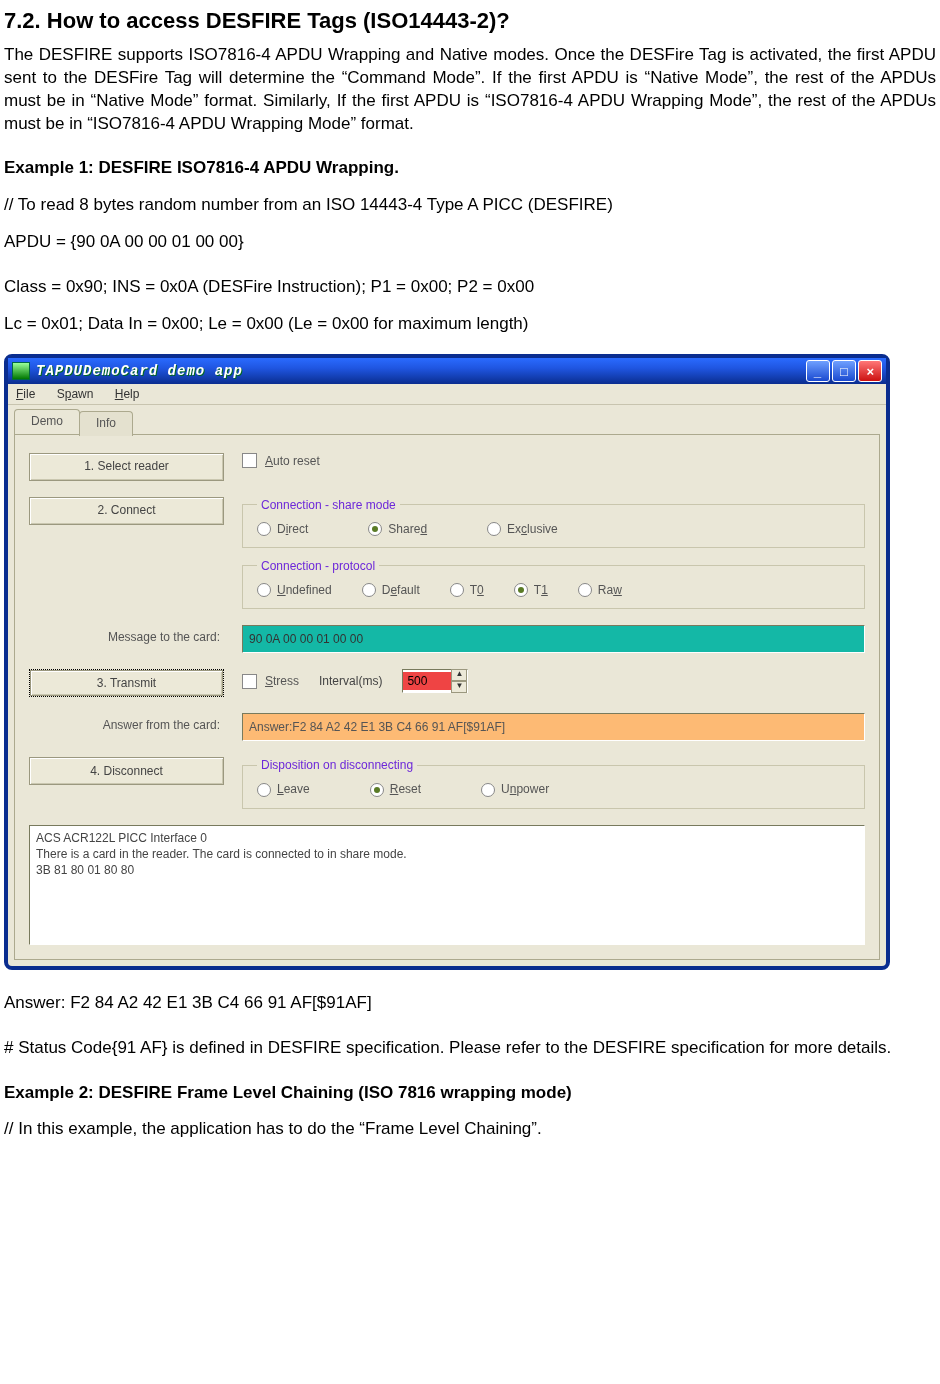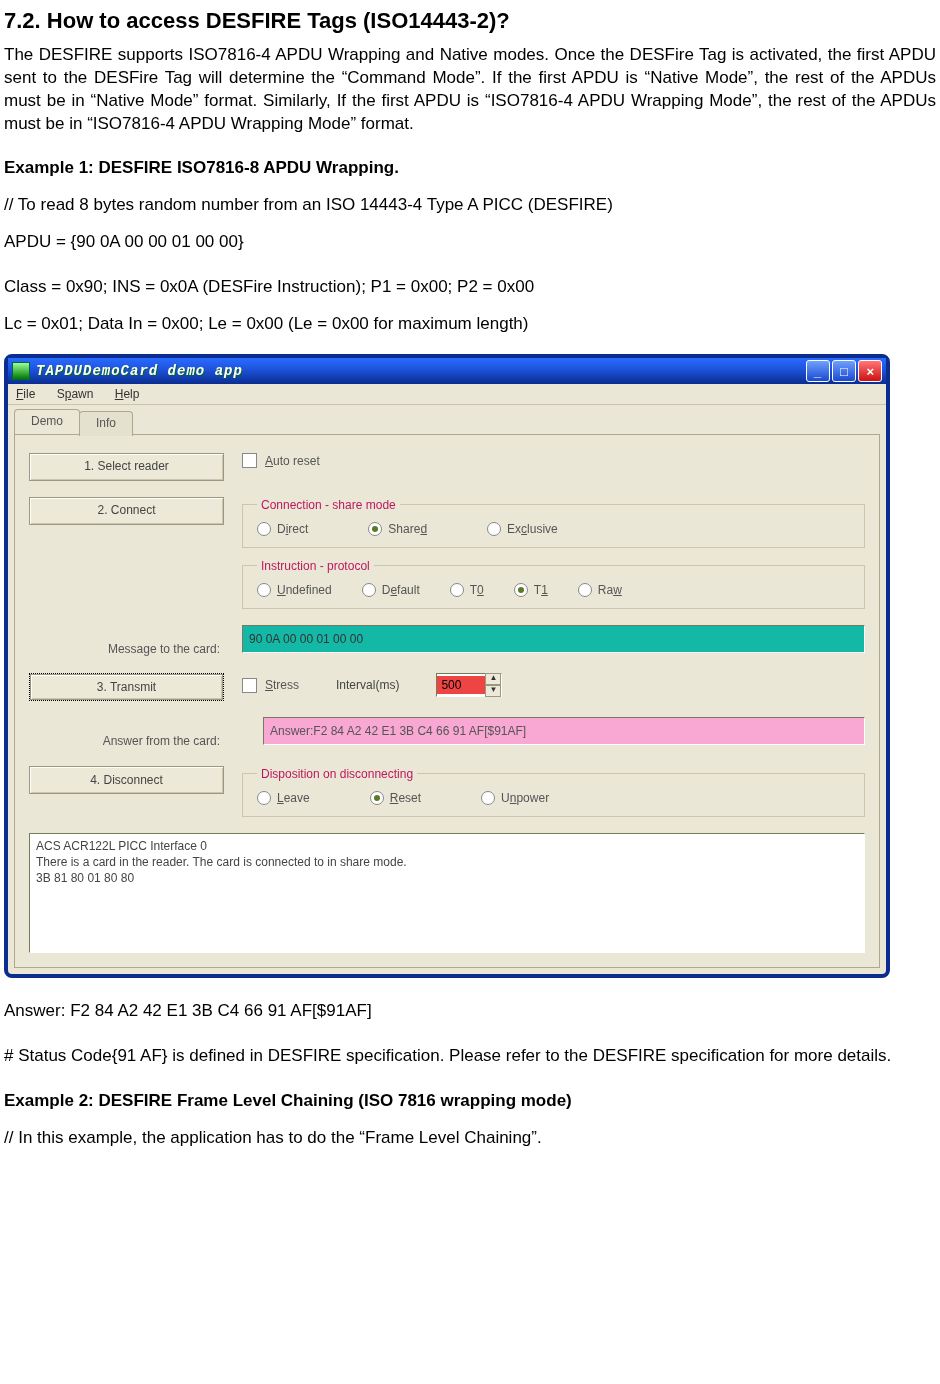--- a/index.html
+++ b/index.html
@@ -101,52 +101,52 @@
   .lbtn {
     height: 26px;
     border: 1px solid #9b987f;
     background: #ece9d8;
     box-shadow: inset 1px 1px #fff, inset -1px -1px #cac7b0;
     display:flex; align-items:center; justify-content:center;
     font-size: 12px;
     color: #444;
   }
   .lbtn.focus { border: 1px dotted #000; box-shadow: inset 0 0 0 1px #9b987f, inset 2px 2px #fff, inset -2px -2px #cac7b0; }
-  .lbl-static { font-size: 12px; color: #555; padding-top: 4px; text-align: right; padding-right: 4px; margin-top: 12px; }
+  .lbl-static { font-size: 12px; color: #555; padding-top: 4px; text-align: right; padding-right: 4px; }
 
   .checkbox-row { display:flex; align-items:center; gap:8px; font-size: 12px; color:#555; }
   .chk { width: 13px; height: 13px; border: 1px solid #888; background:#fff; }
 
   fieldset.grp {
     border: 1px solid #c9c6ad;
     padding: 8px 14px 10px 14px;
     margin: 0;
   }
-  fieldset.grp legend { font-size: 12px; color:#be185d; padding: 0 4px; }
+  fieldset.grp legend { font-size: 12px; color:#6d28d9; padding: 0 4px; }
   .radiobar { display:flex; gap: 60px; align-items:center; }
   .radiobar.narrow { gap: 30px; }
   .radio-opt { display:flex; align-items:center; gap:6px; font-size: 12px; color:#555; }
   .radio {
     width: 12px; height:12px; border: 1px solid #888; border-radius: 50%;
     background:#fff; display:flex; align-items:center; justify-content:center;
   }
   .radio.sel::after { content:""; width:6px; height:6px; background:#5a7b26; border-radius:50%; }
 
   .sunken {
     height: 22px;
     border: 1px solid #787a5d;
     border-right-color: #fff; border-bottom-color: #fff;
     background: #14b8a6;
     padding: 2px 6px;
     font-size: 12px;
     color: #333;
     display:flex; align-items:center;
   }
-  .sunken.ro { background:#f9a8d4; color:#555;margin-left:21px; }
-  .interval-row { display:flex; align-items:center; gap: 37px; }
+  .sunken.ro { background:#fdba74; color:#555; }
+  .interval-row { display:flex; align-items:center; gap: 20px; }
   .spinner {
     display:flex; align-items:center;
     border: 1px solid #787a5d; border-right-color:#fff; border-bottom-color:#fff;
     background:#fff; height:22px;
   }
   .spinner input { border:none; width:40px; font-size:12px; padding:2px 4px; background:#ef4444; }
   .spinner .spins { display:flex; flex-direction:column; }
   .spinner .spins div {
     width:14px; height:10px; border:1px solid #9b987f; background:#ece9d8;
     font-size:8px; line-height:8px; text-align:center; color:#333;
@@ -166,21 +166,21 @@
 
   u { text-decoration: underline; }
 </style>
 </head>
 <body>
 
 <h2>7.2.   How to access DESFIRE Tags (ISO14443-2)?</h2>
 
 <p class="just">The DESFIRE supports ISO7816-4 APDU Wrapping and Native modes. Once the DESFire Tag is activated, the first APDU sent to the DESFire Tag will determine the “Command Mode”. If the first APDU is “Native Mode”, the rest of the APDUs must be in “Native Mode” format. Similarly, If the first APDU is “ISO7816-4 APDU Wrapping Mode”, the rest of the APDUs must be in “ISO7816-4 APDU Wrapping Mode” format.</p>
 
-<p class="bold spaced">Example 1: DESFIRE ISO7816-8 APDU Wrapping.</p>
+<p class="bold spaced">Example 1: DESFIRE ISO7816-4 APDU Wrapping.</p>
 <p>// To read 8 bytes random number from an ISO 14443-4 Type A PICC (DESFIRE)</p>
 <p>APDU = {90 0A 00 00 01 00 00}</p>
 <p class="spaced">Class = 0x90; INS = 0x0A (DESFire Instruction);  P1 = 0x00;  P2 = 0x00</p>
 <p>Lc = 0x01; Data In = 0x00; Le = 0x00 (Le = 0x00 for maximum length)</p>
 
 <div class="xp-window">
   <div class="xp-titlebar">
     <div class="app-icon"></div>
     <div class="title">TAPDUDemoCard demo app</div>
     <div class="winbtns">
@@ -230,21 +230,21 @@
               <div class="radio sel"></div>
               <span>Share<u>d</u></span>
             </div>
           <div class="radio-opt">
               <div class="radio"></div>
               <span>Ex<u>c</u>lusive</span>
             </div>
         </div>
       </fieldset>
       <fieldset class="grp" style="margin-top:10px;">
-        <legend>Instruction - protocol</legend>
+        <legend>Connection - protocol</legend>
         <div class="radiobar narrow">
           <div class="radio-opt">
               <div class="radio"></div>
               <span><u>U</u>ndefined</span>
             </div>
           <div class="radio-opt">
               <div class="radio"></div>
               <span>D<u>e</u>fault</span>
             </div>
           <div class="radio-opt">

